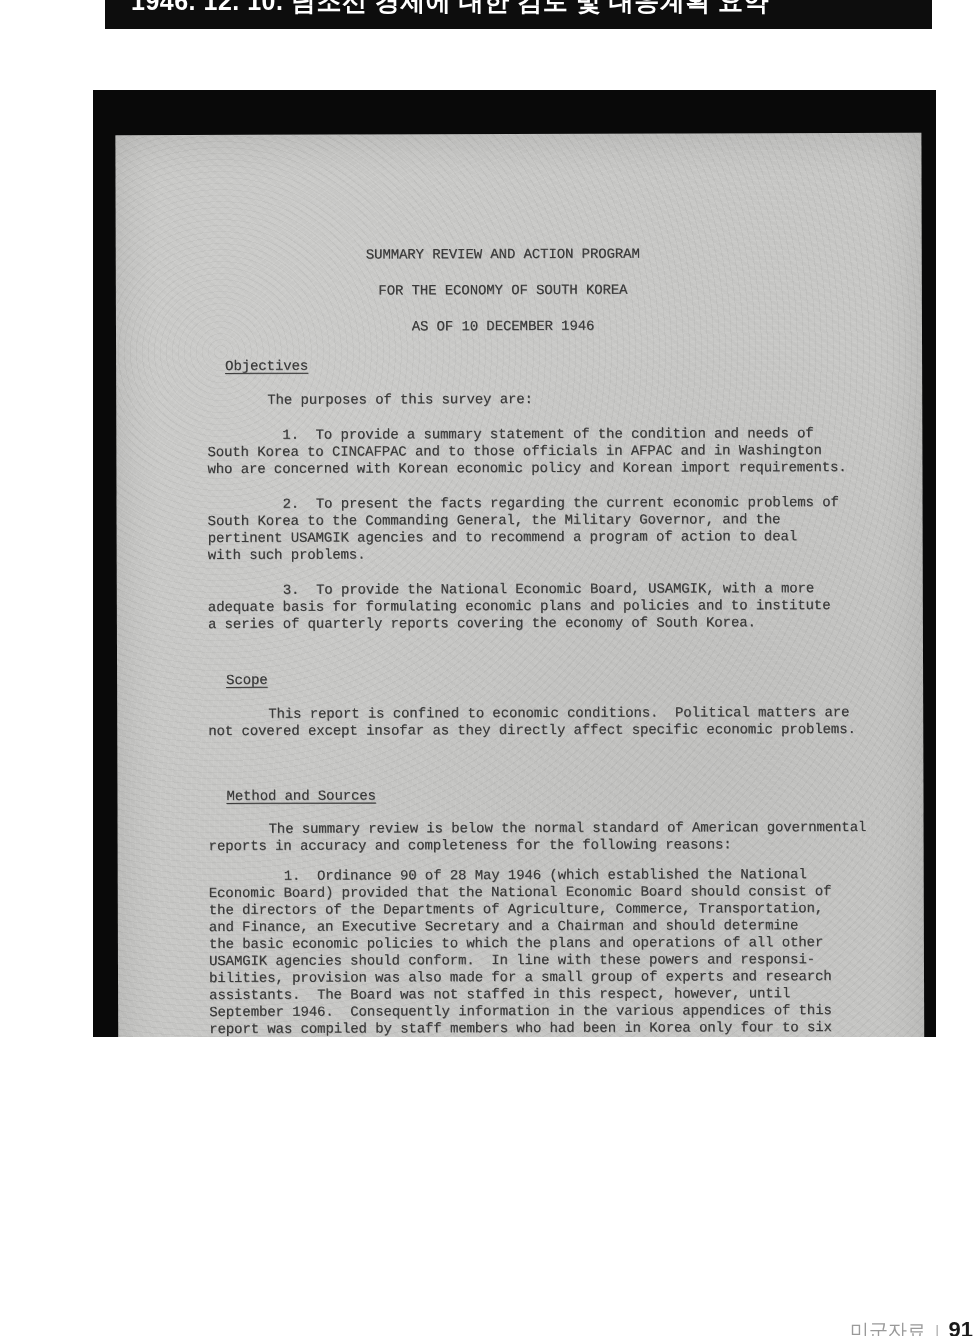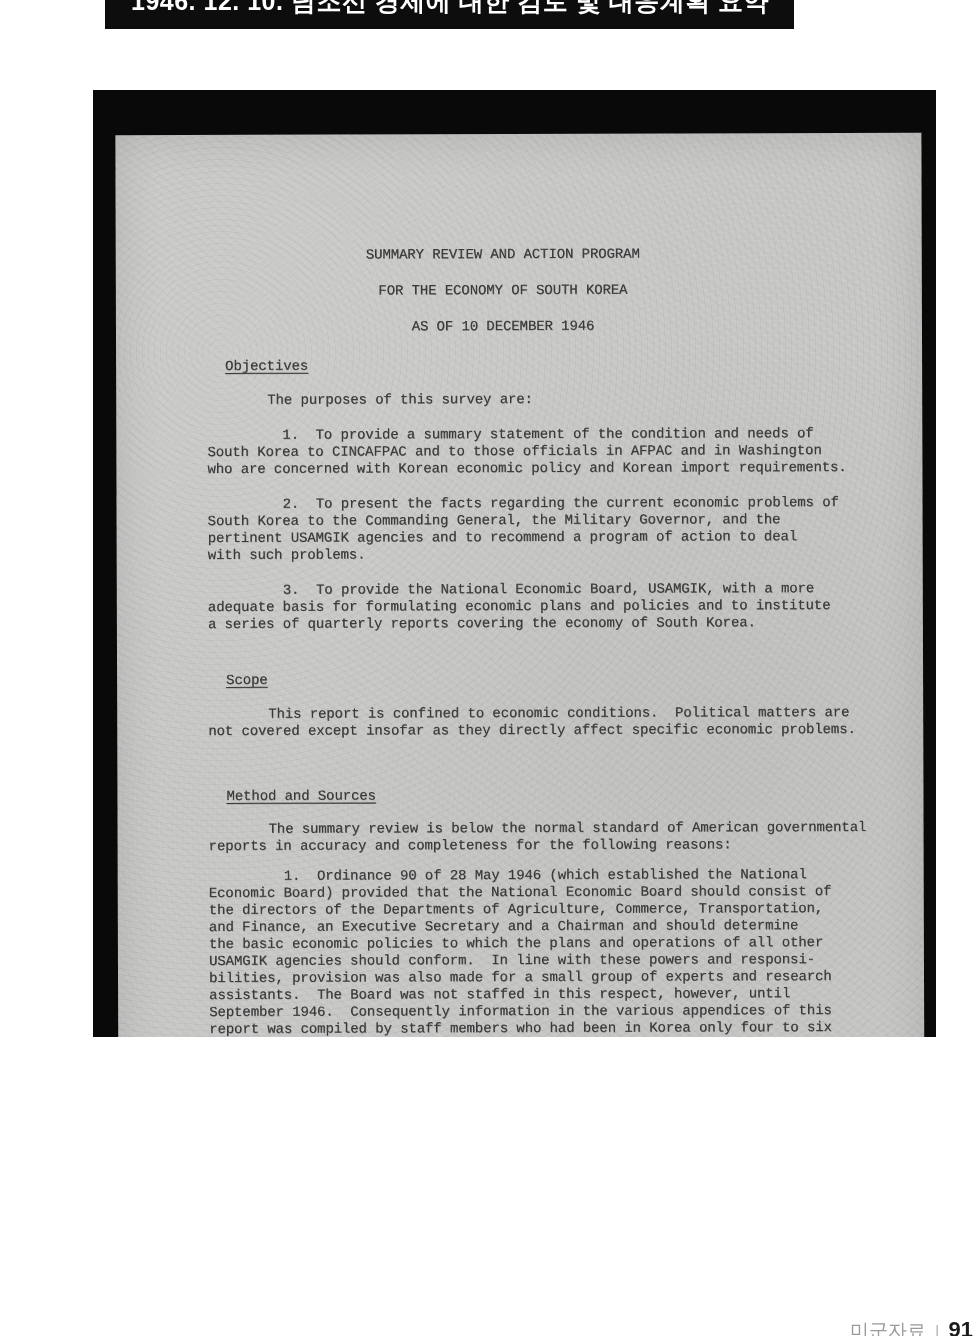--- a/index.html
+++ b/index.html
@@ -3,21 +3,21 @@
 <meta charset="utf-8">
 <style>
   html,body{margin:0;padding:0;}
   body{
     width:976px;height:1336px;position:relative;overflow:hidden;
     background:#ffffff;
     font-family:"Liberation Sans", sans-serif;
   }
   
   .header-band{
-    position:absolute;left:105px;top:0;width:689px;height:29px;
+    position:absolute;left:105px;top:0;width:827px;height:29px;
     background:#0d0d0d;overflow:hidden;
   }
   .header-band .ktitle{
     position:absolute;left:26px;top:-15px;
     color:#ffffff;font-weight:bold;font-size:25px;letter-spacing:0.5px;
     white-space:nowrap;
   }
   
   .scan{
     position:absolute;left:93px;top:90px;width:843px;height:947px;

